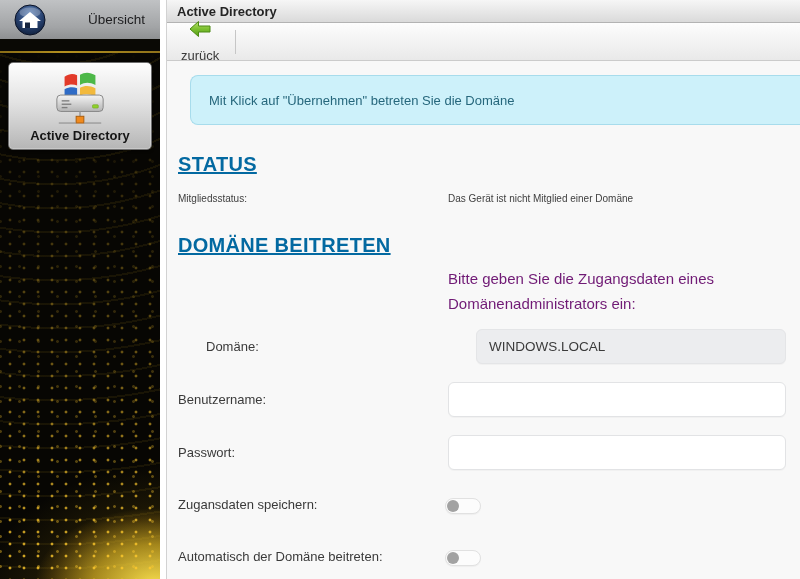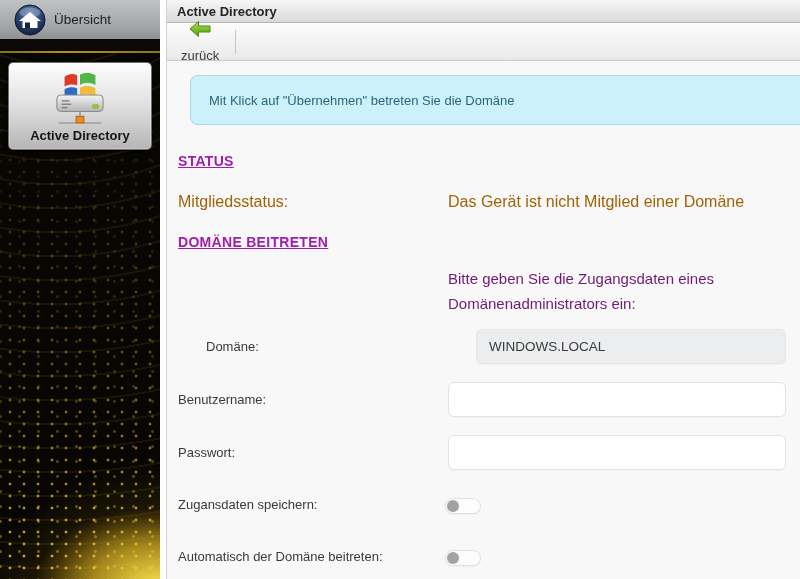--- a/index.html
+++ b/index.html
@@ -9,21 +9,21 @@
     background:#fff;
   }
   
   .sidebar{position:absolute;left:0;top:0;width:160px;height:579px;background:#0a0905;}
   .sidebar-top{
     position:absolute;left:0;top:0;width:160px;height:39px;
     background:linear-gradient(#c0c2c4,#a2a4a6 70%,#8e9092);
     display:flex;align-items:center;gap:8px;padding-left:14px;box-sizing:border-box;
     cursor:pointer;
   }
-  .sidebar-top .ov-label{color:#1d1d1f;font-size:13.5px;}
+  .sidebar-top .ov-label{color:#1d1d1f;font-size:13.5px;margin-left:34px;}
   .home-btn{width:32px;height:32px;display:block;}
   .gold-line{position:absolute;left:0;top:51px;width:160px;height:2px;
     background:linear-gradient(90deg,#8a6d16,#b3901f 40%,#8f721a);}
   .sidebar-art{position:absolute;left:0;top:53px;width:160px;bottom:0;
     background:
       radial-gradient(150px 95px at 97% 101%, rgba(255,228,80,.95), rgba(235,193,40,.62) 42%, rgba(160,120,18,.28) 68%, rgba(0,0,0,0) 80%),
       radial-gradient(280px 220px at 108% 108%, rgba(190,150,20,.40), rgba(0,0,0,0) 72%),
       repeating-radial-gradient(circle at 35% -30%, rgba(130,104,18,.15) 0 2px, rgba(0,0,0,0) 2px 24px),
       #070603;
   }
@@ -63,25 +63,25 @@
   .tbar-sep{width:1px;height:24px;background:#c6c6c6;margin-left:12px;}
   .content{position:absolute;left:0;right:0;top:61px;bottom:0;background:#f8f8f8;}
   
   .notice{
     position:absolute;left:23px;right:0;top:14px;height:50px;box-sizing:border-box;
     background:#cdf1fa;border:1px solid #a7dcec;border-right:none;
     border-radius:8px 0 0 8px;display:flex;align-items:center;padding-left:18px;
     color:#26677c;font-size:13px;
   }
   
-  .sec-h{position:absolute;left:11px;margin:0;font-size:14px;font-weight:bold;color:#a21caf;
+  .sec-h{position:absolute;left:11px;margin:0;font-size:20px;font-weight:bold;color:#0369a1;
     text-decoration:underline;letter-spacing:.3px;}
   .sec-h.status{top:92px;}
   .sec-h.join{top:173px;}
-  .kv{position:absolute;left:11px;right:14px;top:132px;font-size:16px;color:#a16207;}
+  .kv{position:absolute;left:11px;right:14px;top:132px;font-size:10px;color:#404040;}
   .kv .v{position:absolute;left:270px;top:0;}
   .intro{position:absolute;left:281px;top:205px;width:310px;line-height:25px;font-size:15px;color:#701a75;}
   .frow{position:absolute;left:11px;right:14px;height:35px;display:flex;align-items:center;}
   .frow.f0{top:268px;margin-left:28px;}
   .frow.f1{top:321px;}
   .frow.f2{top:374px;}
   .frow input{
     position:absolute;left:270px;right:0;top:0;height:35px;box-sizing:border-box;
     border:1px solid #e2e3e5;border-radius:6px;background:#fff;
     padding:0 12px;font-family:"Liberation Sans",sans-serif;font-size:13.5px;color:#3b3b3b;

